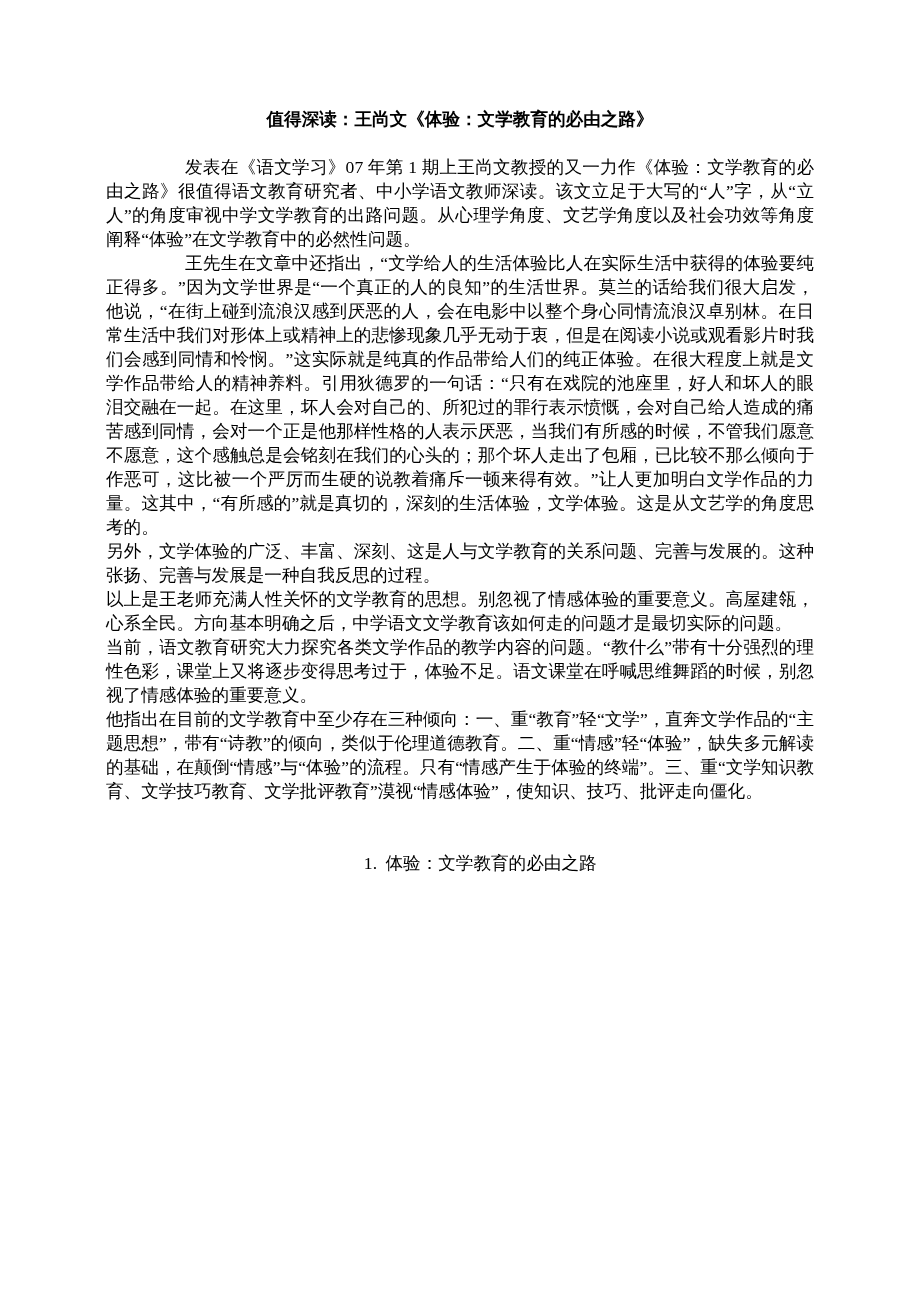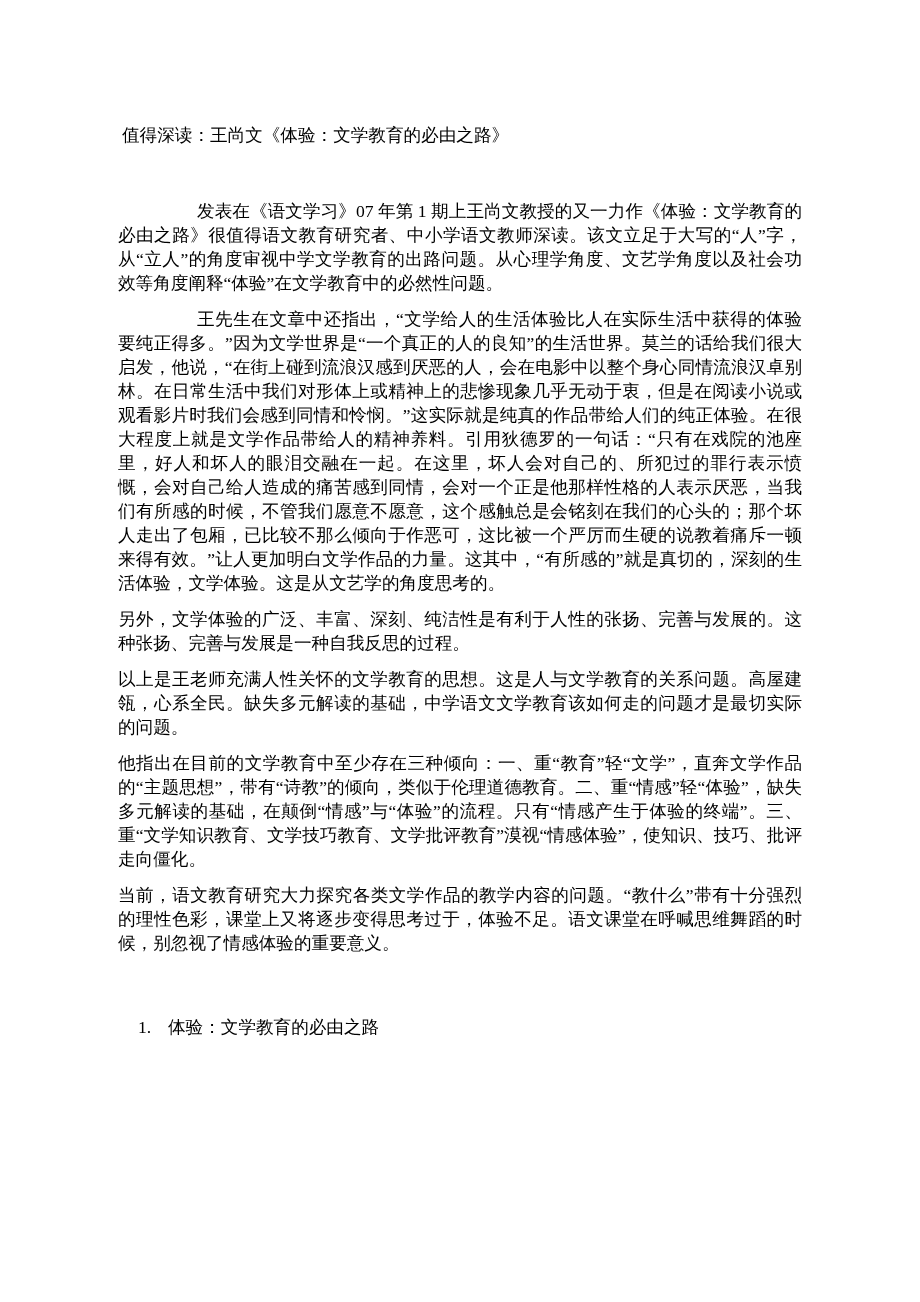--- a/index.html
+++ b/index.html
@@ -18,65 +18,65 @@
     height: 1302px;
     padding: 107px 106px 0 106px;
     background: #ffffff;
     color: #000000;
     font-family: "Liberation Serif", "DejaVu Serif", serif;
     font-size: 17.6px;
     line-height: 24px;
     text-align: justify;
   }
   .doc-title {
-    margin: 16px;
+    margin: 0;
     font-size: 17.6px;
-    font-weight: normal;
-    text-align: left;
+    font-weight: bold;
+    text-align: center;
     line-height: 24px;
   }
   .para {
-    margin: 12px;
+    margin: 0;
   }
   .para.indented {
     text-indent: 79px;
   }
   .spacer-1 { height: 24px; }
   .spacer-2 { height: 48px; }
   .numbered-heading {
     padding-left: 32px;
     line-height: 24px;
-    text-align: left;
+    text-align: center;
   }
   .heading-num {
     display: inline-block;
     min-width: 30px;
   }
 </style>
 </head>
 <body>
 
 <div class="page">
 
   <h1 class="doc-title">值得深读：王尚文《体验：文学教育的必由之路》</h1>
 
   <div class="spacer-1"></div>
 
   <p class="para indented">发表在《语文学习》07 年第 1 期上王尚文教授的又一力作《体验：文学教育的必由之路》很值得语文教育研究者、中小学语文教师深读。该文立足于大写的“人”字，从“立人”的角度审视中学文学教育的出路问题。从心理学角度、文艺学角度以及社会功效等角度阐释“体验”在文学教育中的必然性问题。</p>
 
 
   <p class="para indented">王先生在文章中还指出，“文学给人的生活体验比人在实际生活中获得的体验要纯正得多。”因为文学世界是“一个真正的人的良知”的生活世界。莫兰的话给我们很大启发，他说，“在街上碰到流浪汉感到厌恶的人，会在电影中以整个身心同情流浪汉卓别林。在日常生活中我们对形体上或精神上的悲惨现象几乎无动于衷，但是在阅读小说或观看影片时我们会感到同情和怜悯。”这实际就是纯真的作品带给人们的纯正体验。在很大程度上就是文学作品带给人的精神养料。引用狄德罗的一句话：“只有在戏院的池座里，好人和坏人的眼泪交融在一起。在这里，坏人会对自己的、所犯过的罪行表示愤慨，会对自己给人造成的痛苦感到同情，会对一个正是他那样性格的人表示厌恶，当我们有所感的时候，不管我们愿意不愿意，这个感触总是会铭刻在我们的心头的；那个坏人走出了包厢，已比较不那么倾向于作恶可，这比被一个严厉而生硬的说教着痛斥一顿来得有效。”让人更加明白文学作品的力量。这其中，“有所感的”就是真切的，深刻的生活体验，文学体验。这是从文艺学的角度思考的。</p>
 
-  <p class="para">另外，文学体验的广泛、丰富、深刻、纯洁性是有利于人性的张扬、完善与发展的。这种张扬、完善与发展是一种自我反思的过程。</p>
+  <p class="para">另外，文学体验的广泛、丰富、深刻、这是人与文学教育的关系问题、完善与发展的。这种张扬、完善与发展是一种自我反思的过程。</p>
 
-  <p class="para">以上是王老师充满人性关怀的文学教育的思想。这是人与文学教育的关系问题。高屋建瓴，心系全民。缺失多元解读的基础，中学语文文学教育该如何走的问题才是最切实际的问题。</p>
+  <p class="para">以上是王老师充满人性关怀的文学教育的思想。别忽视了情感体验的重要意义。高屋建瓴，心系全民。方向基本明确之后，中学语文文学教育该如何走的问题才是最切实际的问题。</p>
+
+  <p class="para">当前，语文教育研究大力探究各类文学作品的教学内容的问题。“教什么”带有十分强烈的理性色彩，课堂上又将逐步变得思考过于，体验不足。语文课堂在呼喊思维舞蹈的时候，别忽视了情感体验的重要意义。</p>
 
   <p class="para">他指出在目前的文学教育中至少存在三种倾向：一、重“教育”轻“文学”，直奔文学作品的“主题思想”，带有“诗教”的倾向，类似于伦理道德教育。二、重“情感”轻“体验”，缺失多元解读的基础，在颠倒“情感”与“体验”的流程。只有“情感产生于体验的终端”。三、重“文学知识教育、文学技巧教育、文学批评教育”漠视“情感体验”，使知识、技巧、批评走向僵化。</p>
-
-  <p class="para">当前，语文教育研究大力探究各类文学作品的教学内容的问题。“教什么”带有十分强烈的理性色彩，课堂上又将逐步变得思考过于，体验不足。语文课堂在呼喊思维舞蹈的时候，别忽视了情感体验的重要意义。</p>
 
   <div class="spacer-2"></div>
 
   <div class="numbered-heading">
     <span class="heading-num">1.</span><span>体验：文学教育的必由之路</span>
   </div>
 
   <div class="spacer-1"></div>
 
 

